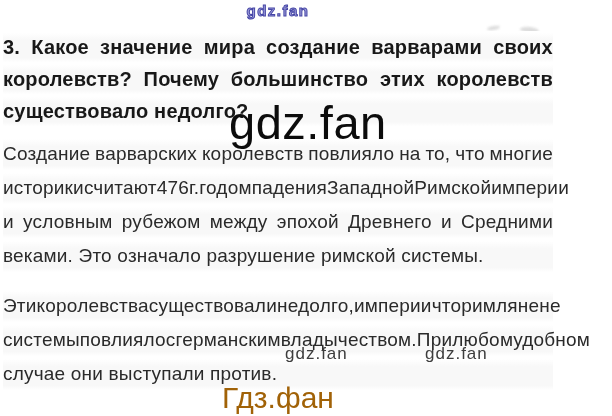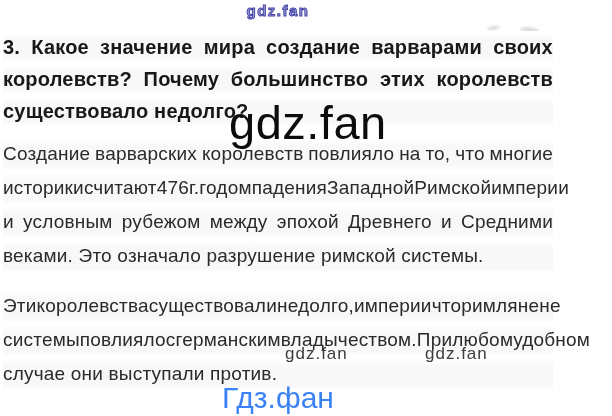--- a/index.html
+++ b/index.html
@@ -50,21 +50,21 @@
   .wm-inline {
     position:absolute; font-size:17px; color:#3d3d3d;
     letter-spacing:1px; z-index:3;
   }
   .wm-inline.one { left:285px; top:344px; }
   .wm-inline.two { left:425px; top:344px; }
 
   
   .footer-brand {
     position:absolute; top:381px; left:0; right:0;
-    text-align:center; font-size:30px; color:#3b82f6; line-height:34px;
+    text-align:center; font-size:30px; color:#a16207; line-height:34px;
   }
 
   
   .smudge {
     position:absolute; background:#cbcbcb; border-radius:50%;
     filter:blur(1px); opacity:0.65;
   }
   .smudge.s1 { left:487px; top:26px; width:13px; height:4px; transform:rotate(-10deg); }
   .smudge.s2 { left:520px; top:27px; width:19px; height:6px; transform:rotate(6deg); }
 </style>

